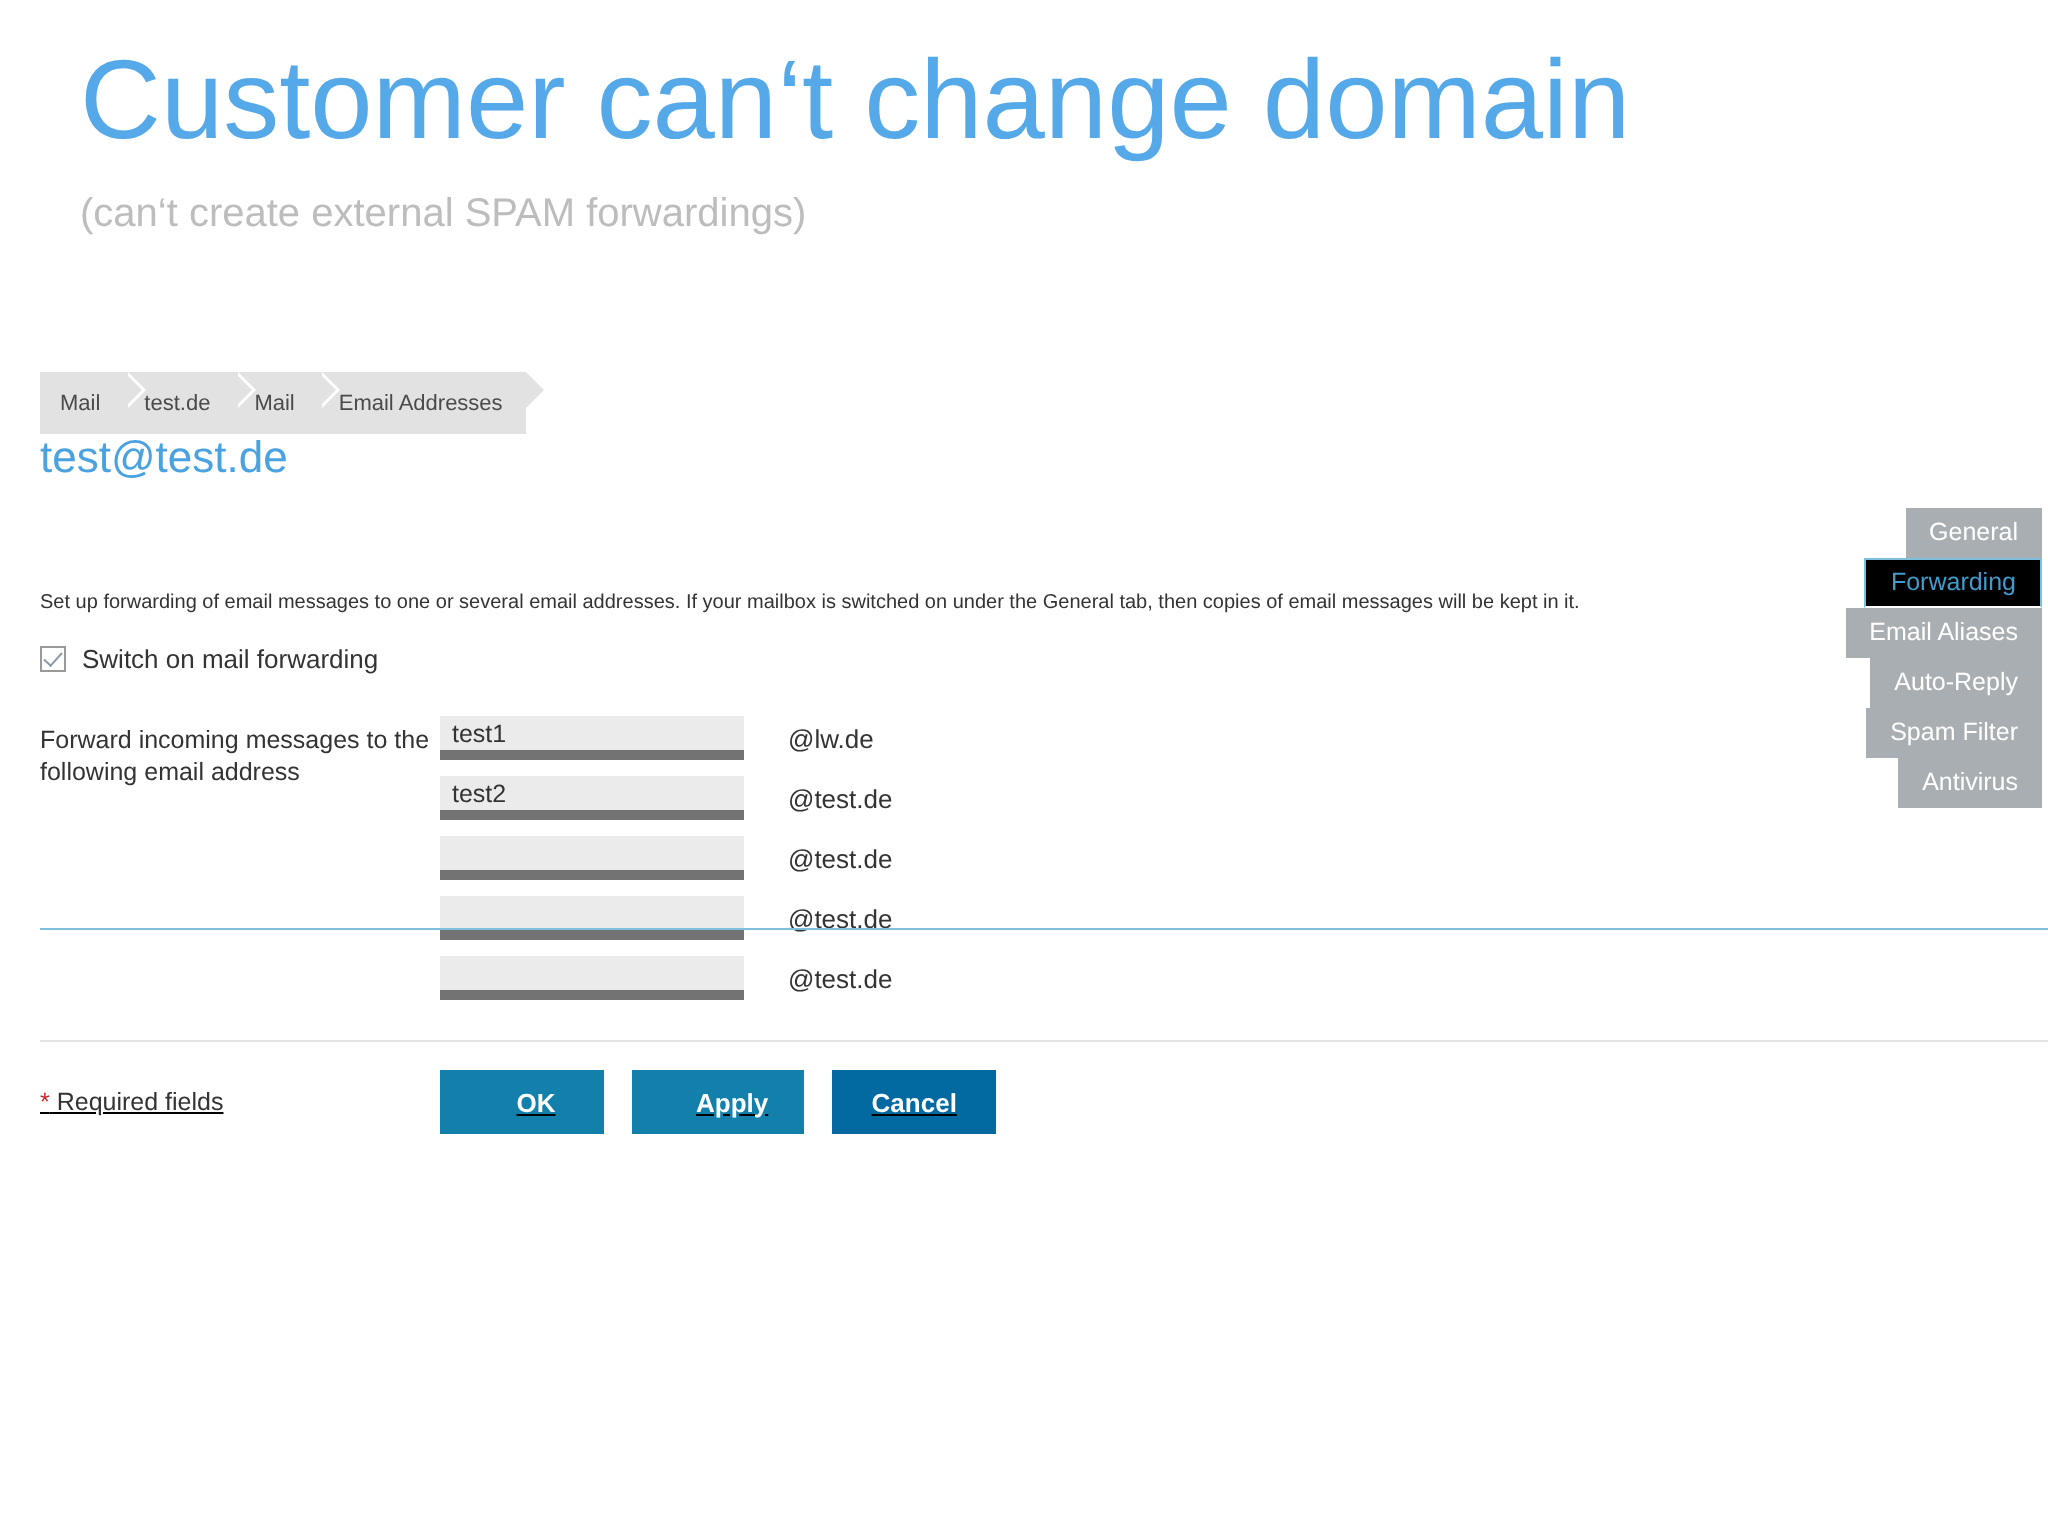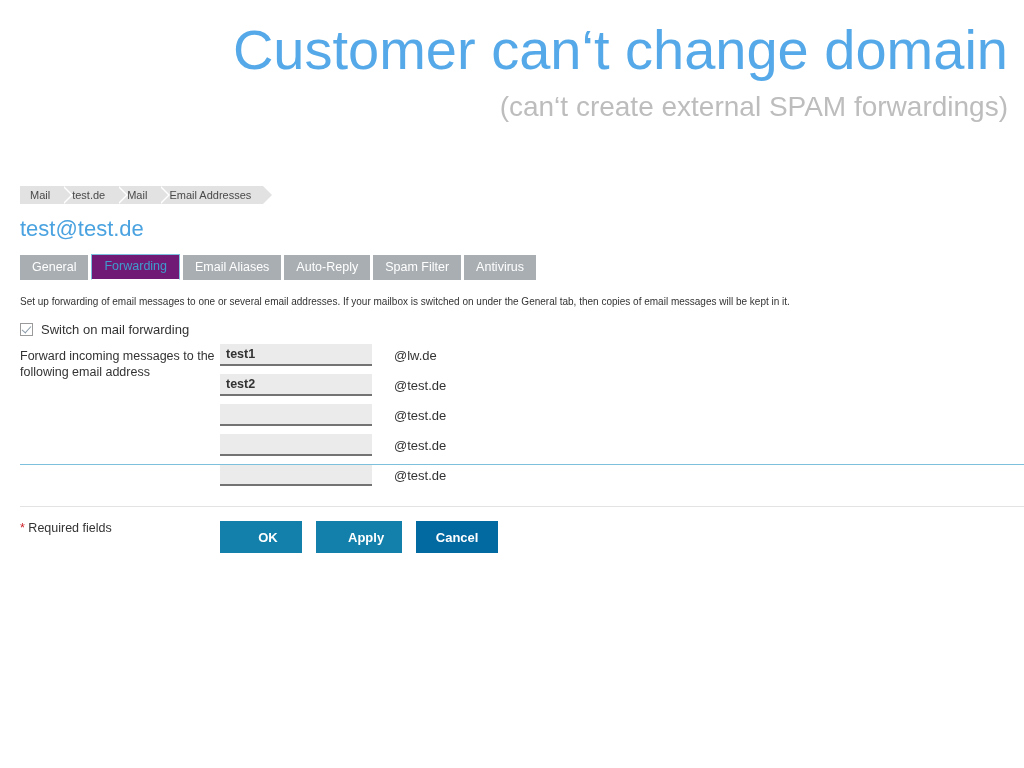--- a/index.html
+++ b/index.html
@@ -9,38 +9,36 @@
     width: 1024px;
     height: 768px;
     background: #ffffff;
     font-family: "Liberation Sans", sans-serif;
     overflow: hidden;
   }
 
   
   .slide-header {
     padding: 18px 16px 0 40px;
-    text-align: right;
   }
   .slide-title {
     font-size: 56px;
     line-height: 64px;
     color: #55a9e8;
     font-weight: normal;
     letter-spacing: 0px;
     white-space: nowrap;
   }
   .slide-subtitle {
-    font-size: 28px;
+    font-size: 20px;
     line-height: 38px;
     color: #bdbdbd;
     font-weight: normal;
     margin-top: 6px;
     white-space: nowrap;
-    margin-left: 24px;
   }
 
   
   .panel {
     position: absolute;
     left: 0px;
     top: 186px;
     width: 1024px;
   }
 
@@ -53,21 +51,21 @@
     width: fit-content;
   }
   .crumb {
     background: #e2e2e2;
     display: flex;
     align-items: center;
     padding: 0 12px 0 10px;
     font-size: 11px;
     color: #4a4a4a;
     position: relative;
-    height: 18px;
+    height: 31px;
   }
   .crumb:first-child { padding-left: 10px; }
   .crumb .arrow {
     position: absolute;
     right: -9px;
     top: 0;
     width: 0;
     height: 0;
     border-top: 9px solid transparent;
     border-bottom: 9px solid transparent;
@@ -95,33 +93,34 @@
     line-height: 26px;
   }
 
   
   .tabs {
     margin: 12px 0 0 20px;
     display: flex;
     align-items: flex-end;
     position: relative;
     height: 26px;
+    flex-direction: column;
   }
   .tab {
     background: #a9aeb2;
     color: #ffffff;
     font-size: 12.5px;
     line-height: 25px;
     height: 25px;
     padding: 0 12px;
     margin-right: 3px;
     white-space: nowrap;
   }
   .tab.active {
-    background: #701a75;
+    background: #000000;
     color: #3f9ccd;
     border: 1px solid #7cc0dd;
     border-bottom: 1px solid #ffffff;
     line-height: 23px;
     height: 26px;
     position: relative;
     z-index: 3;
   }
   .tabs-rule {
     position: absolute;
@@ -168,21 +167,21 @@
     top: 0px;
     width: 4px;
     height: 8px;
     border: solid #8a9aa8;
     border-width: 0 1.6px 1.6px 0;
     transform: rotate(42deg);
   }
 
   
   .fieldblock {
-    margin-top: 7px;
+    margin-top: 21px;
     display: flex;
     align-items: flex-start;
   }
   .field-label {
     width: 200px;
     font-size: 12.5px;
     color: #333333;
     line-height: 16px;
     padding-top: 4px;
     flex: none;
@@ -192,46 +191,46 @@
     display: flex;
     align-items: center;
     margin-bottom: 8px;
     height: 22px;
   }
   .text-input {
     width: 152px;
     height: 22px;
     background: #ebebeb;
     border: none;
-    border-bottom: 2px solid #737373;
+    border-bottom: 5px solid #737373;
     font-family: "Liberation Sans", sans-serif;
     font-size: 12.5px;
     color: #333333;
     padding: 0 6px;
     outline: none;
-    font-weight: bold;
   }
   .domain-suffix {
     margin-left: 22px;
     font-size: 13px;
     color: #333333;
     white-space: nowrap;
   }
 
   
   .footer-rule {
     margin: 12px 0 0 0;
     width: 1004px;
     height: 1px;
     background: #e3e3e3;
   }
   .footer {
     margin-top: 14px;
     display: flex;
-    align-items: flex-start;
+    align-items: center;
+    text-decoration: underline;
   }
   .required-note {
     width: 200px;
     font-size: 12.5px;
     color: #333333;
     flex: none;
   }
   .required-note .star { color: #cc2027; }
   .btn {
     height: 32px;

